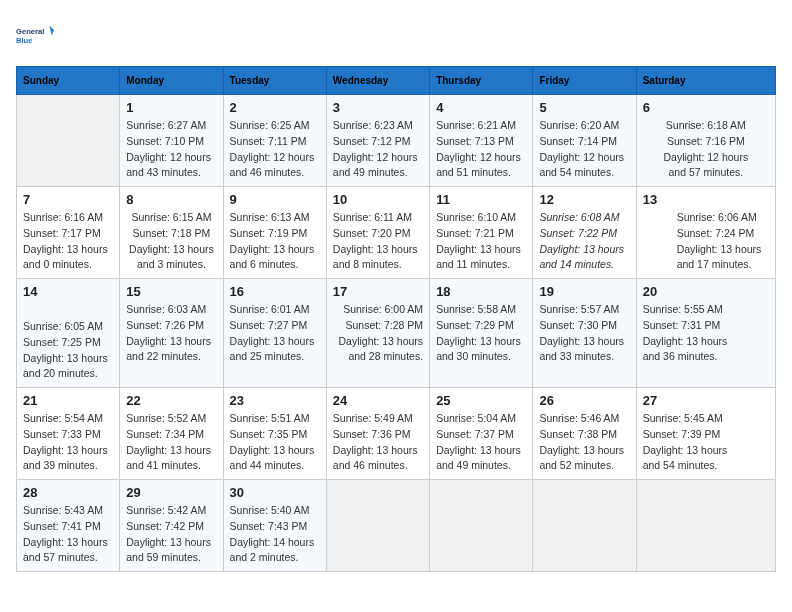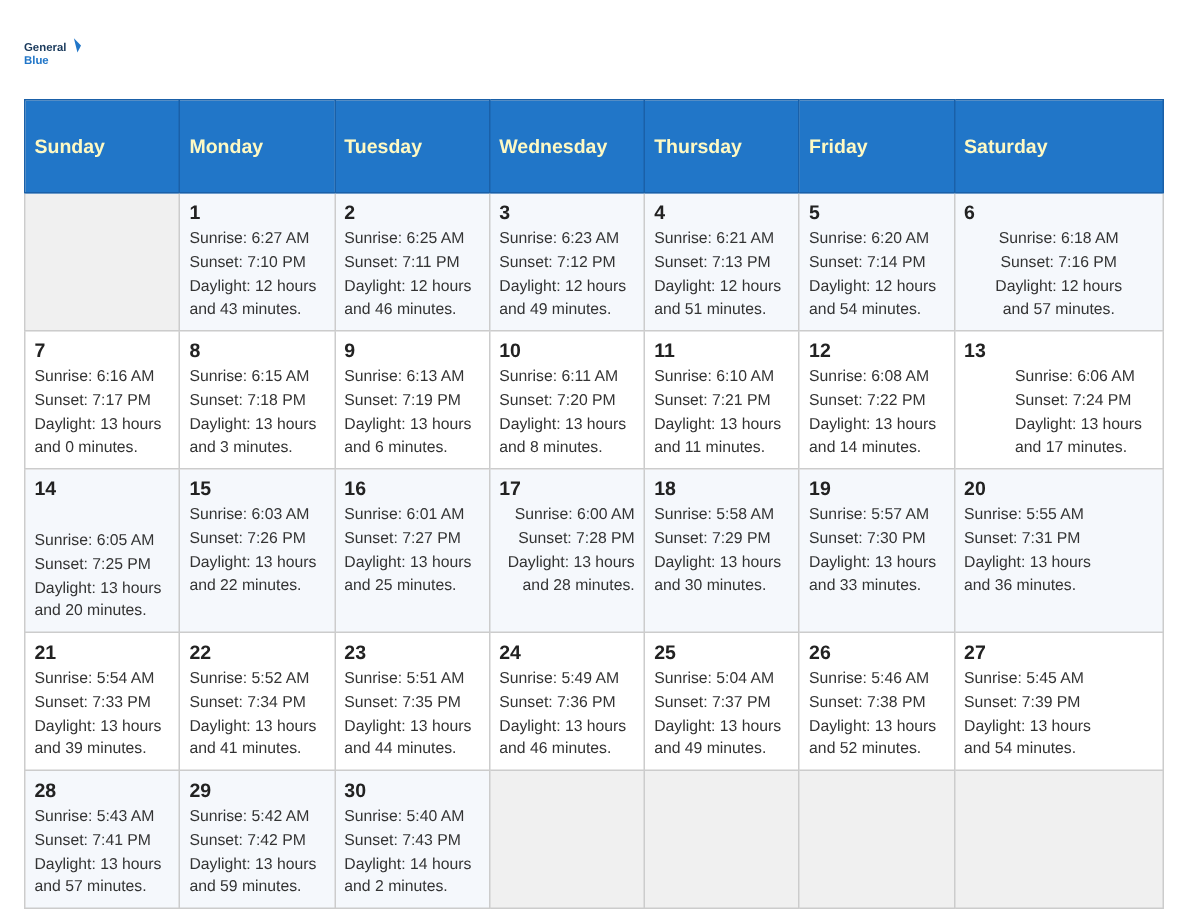--- a/index.html
+++ b/index.html
@@ -34,24 +34,24 @@
       color: #444;
       margin-top: 2px;
     }
     table {
       width: 100%;
       border-collapse: collapse;
       font-size: 11px;
     }
     thead tr th {
       background-color: #2176c8;
-      color: #fef9c3;
+      color: #000000;
       text-align: left;
-      padding: 23px 6px;
-      font-size: 13px;
+      padding: 8px 6px;
+      font-size: 10px;
       font-weight: bold;
       border: 1px solid #1a60a8;
     }
     tbody tr td {
       vertical-align: top;
       border: 1px solid #ccc;
       padding: 5px 6px;
       min-height: 70px;
       background: #fff;
     }
@@ -155,21 +155,21 @@
       <tr>
         <td>
           <span class="day-number">7</span>
           <div class="day-info" style="white-space: pre-line;">Sunrise: 6:16 AM
 Sunset: 7:17 PM
 Daylight: 13 hours
 and 0 minutes.</div>
         </td>
         <td>
           <span class="day-number">8</span>
-          <div class="day-info" style="white-space: pre-line;">Sunrise: 6:15 AM
+          <div class="day-info" style="white-space: pre-line; text-align: center;">Sunrise: 6:15 AM
 Sunset: 7:18 PM
 Daylight: 13 hours
 and 3 minutes.</div>
         </td>
         <td>
           <span class="day-number">9</span>
           <div class="day-info" style="white-space: pre-line;">Sunrise: 6:13 AM
 Sunset: 7:19 PM
 Daylight: 13 hours
 and 6 minutes.</div>
@@ -183,21 +183,21 @@
         </td>
         <td>
           <span class="day-number">11</span>
           <div class="day-info" style="white-space: pre-line;">Sunrise: 6:10 AM
 Sunset: 7:21 PM
 Daylight: 13 hours
 and 11 minutes.</div>
         </td>
         <td>
           <span class="day-number">12</span>
-          <div class="day-info" style="white-space: pre-line;">Sunrise: 6:08 AM
+          <div class="day-info" style="white-space: pre-line; font-style: italic;">Sunrise: 6:08 AM
 Sunset: 7:22 PM
 Daylight: 13 hours
 and 14 minutes.</div>
         </td>
         <td>
           <span class="day-number">13</span>
           <div class="day-info" style="white-space: pre-line; margin-left: 34px;">Sunrise: 6:06 AM
 Sunset: 7:24 PM
 Daylight: 13 hours
 and 17 minutes.</div>

